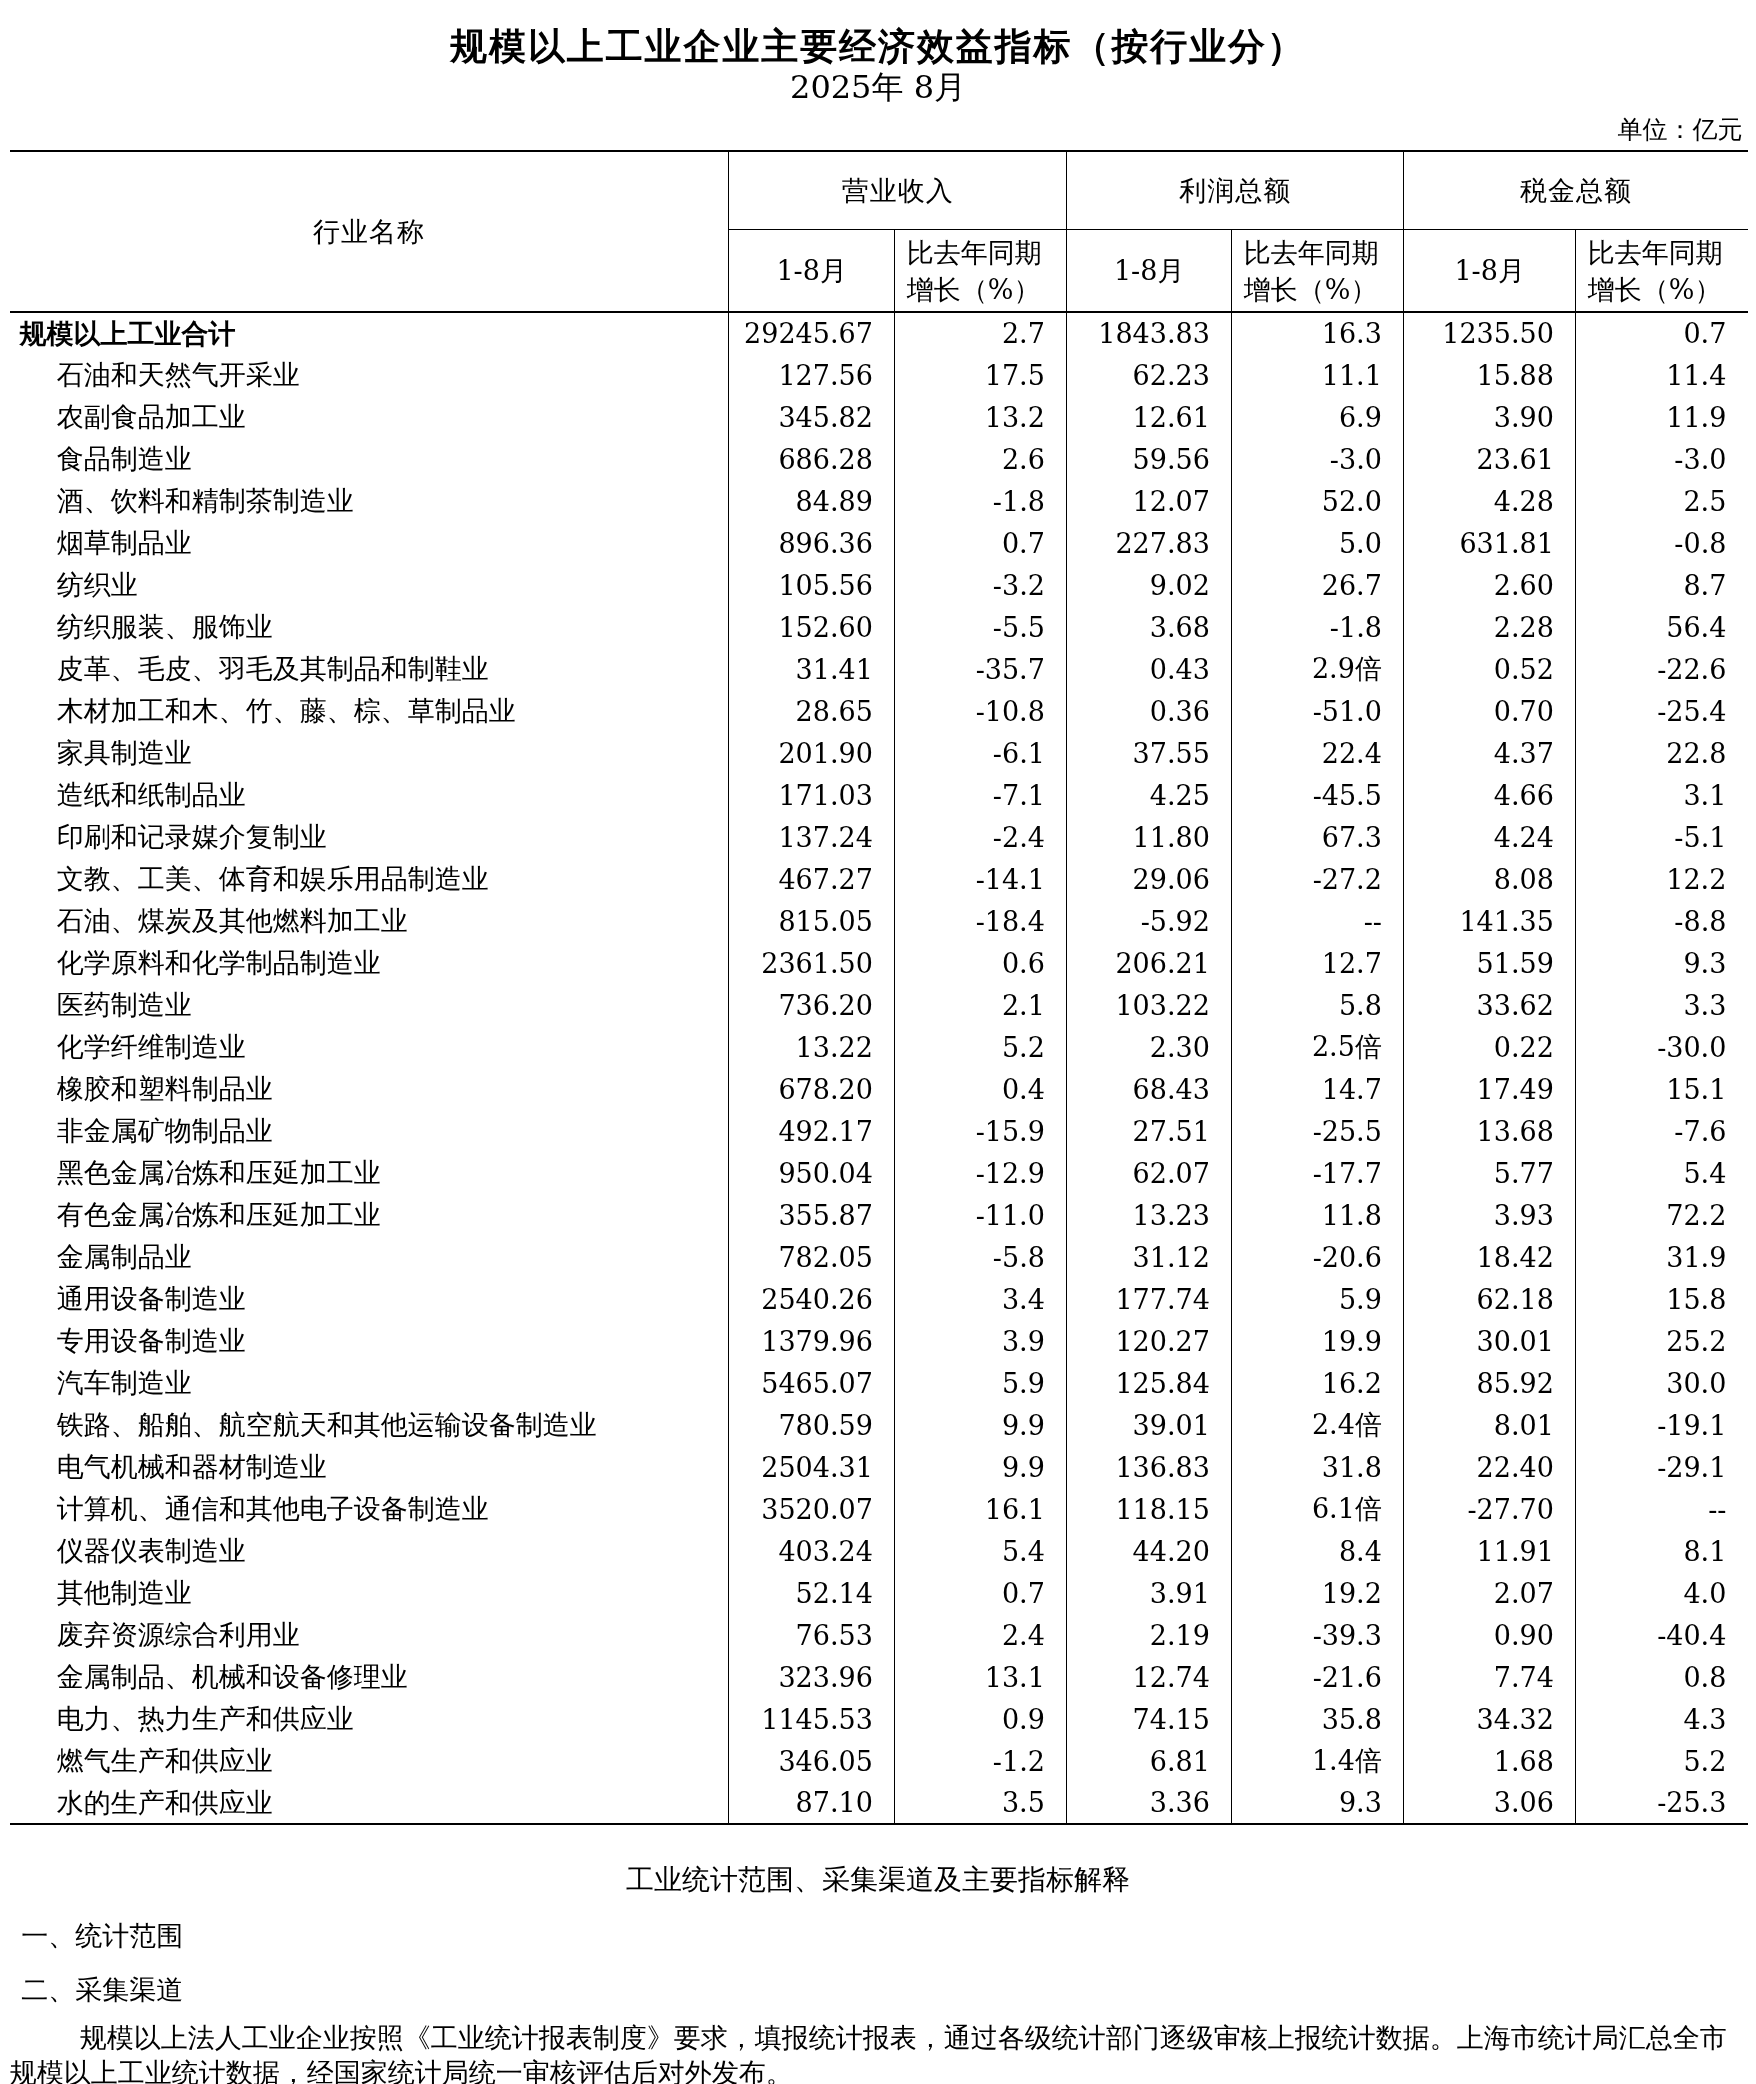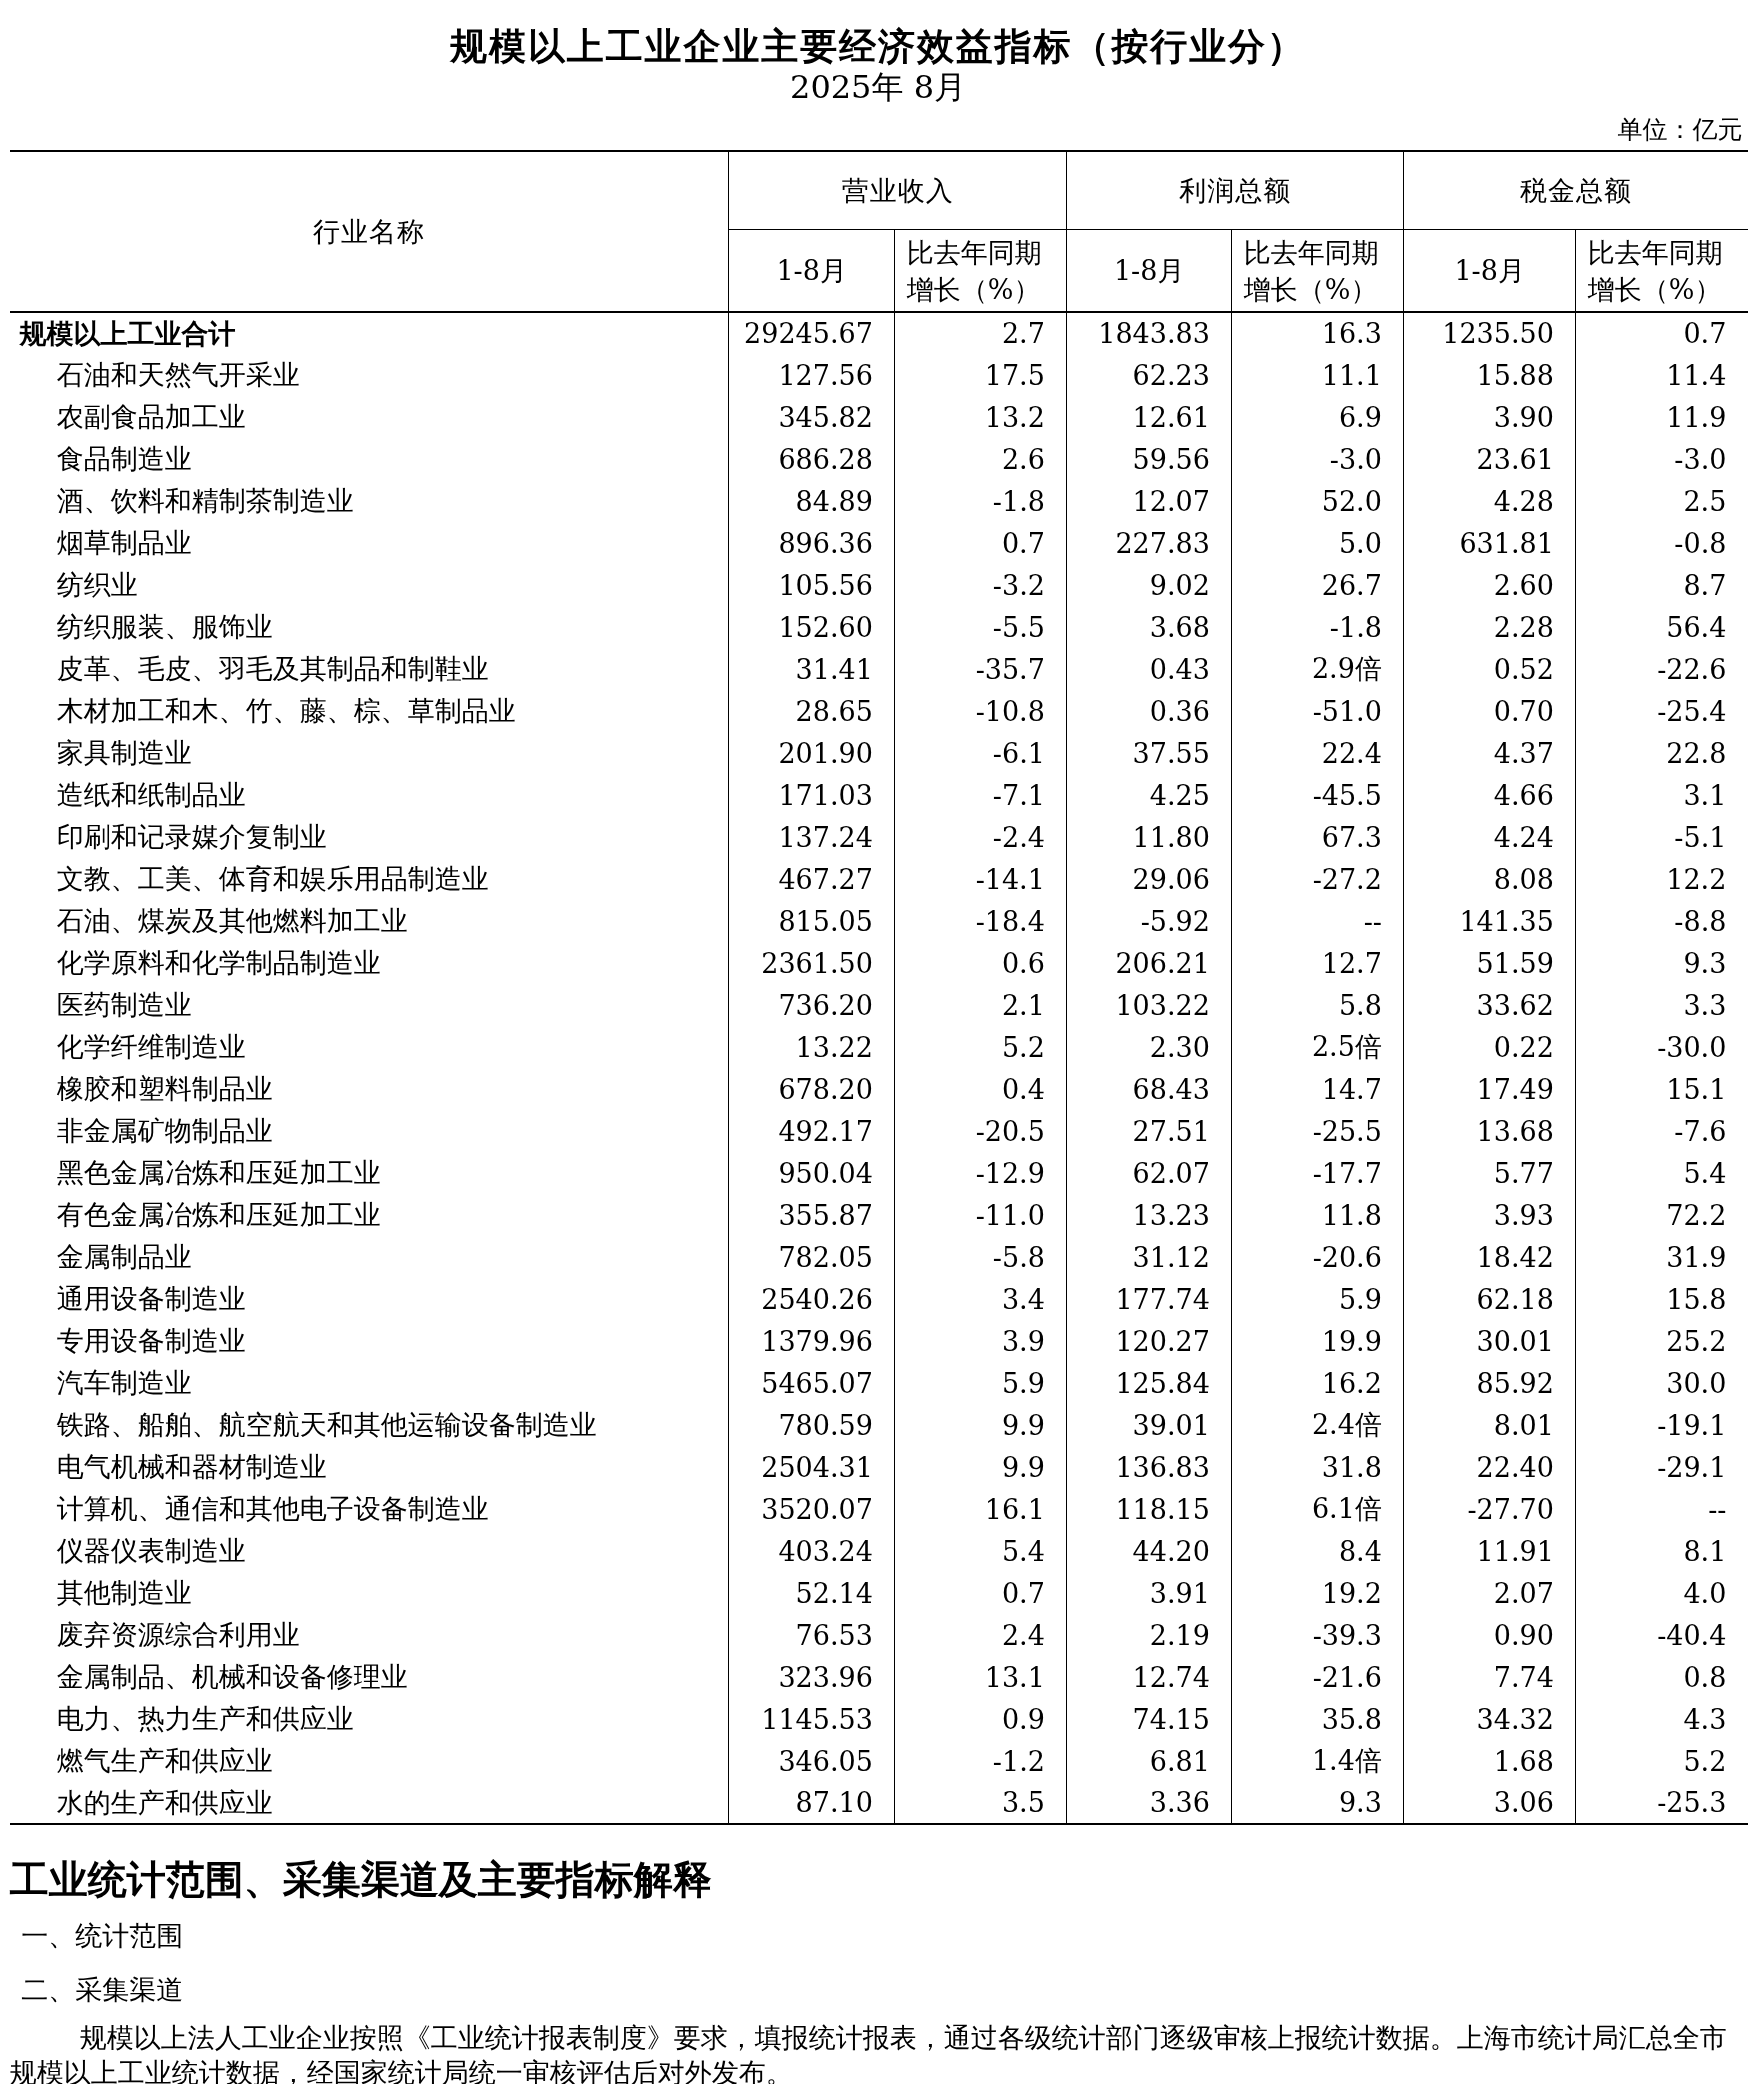--- a/index.html
+++ b/index.html
@@ -83,22 +83,23 @@
   td.industry.indent { padding-left: 47px; }
   td.industry.bold { font-weight: bold; }
   td.num {
     text-align: right;
     padding-right: 21.3px;
     white-space: nowrap;
   }
 
   .notes { margin: 37px 9.7px 0; }
   .notes-title {
-    font-weight: bold;
-    font-size: 39px;
+    text-align: center;
+    font-weight: normal;
+    font-size: 28px;
     line-height: 35px;
   }
   .note-heading {
     font-size: 27px;
     line-height: 33px;
     margin: 21.3px 0 0 11.6px;
   }
   .note-body {
     font-size: 27px;
     line-height: 35px;
@@ -319,21 +320,21 @@
           <td class="num">678.20</td>
           <td class="num">0.4</td>
           <td class="num">68.43</td>
           <td class="num">14.7</td>
           <td class="num">17.49</td>
           <td class="num">15.1</td>
         </tr>
         <tr>
           <td class="industry indent">非金属矿物制品业</td>
           <td class="num">492.17</td>
-          <td class="num">-20.5</td>
+          <td class="num">-15.9</td>
           <td class="num">27.51</td>
           <td class="num">-25.5</td>
           <td class="num">13.68</td>
           <td class="num">-7.6</td>
         </tr>
         <tr>
           <td class="industry indent">黑色金属冶炼和压延加工业</td>
           <td class="num">950.04</td>
           <td class="num">-12.9</td>
           <td class="num">62.07</td>

